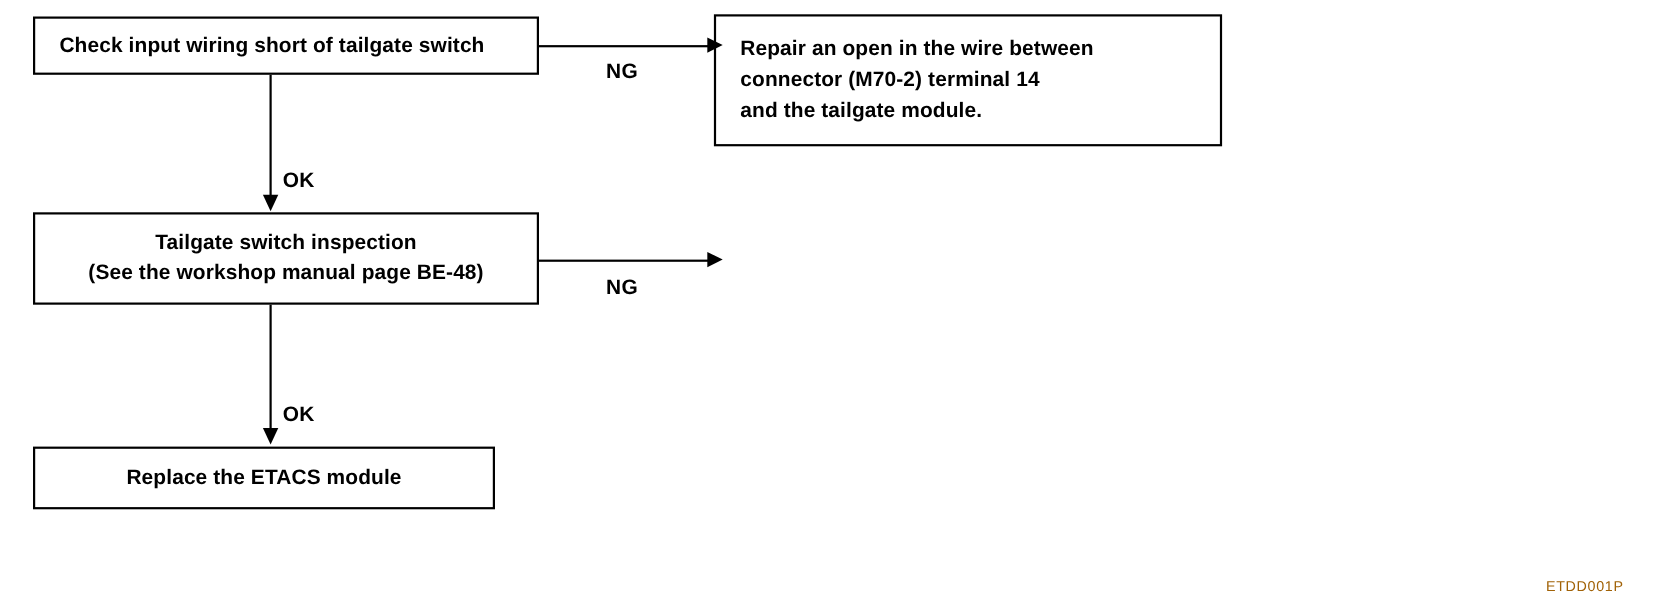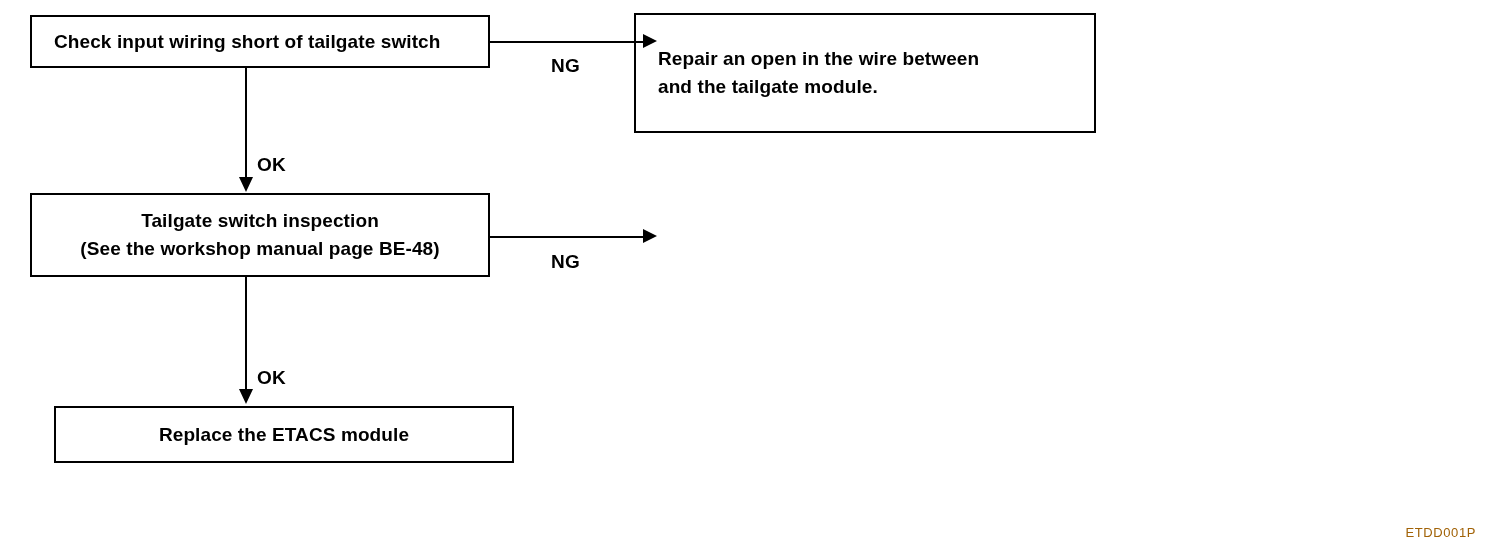--- a/index.html
+++ b/index.html
@@ -32,24 +32,24 @@
   .node .line {
     display: block;
     white-space: nowrap;
     text-align: right;
   }
   .node.center { align-items: center; text-align: center; }
   .node.left   { align-items: flex-start; text-align: left; padding-left: 22px; }
 
   
   #node-check-input-wiring { left: 30px;  top: 15px;  width: 460px; height: 53px; }
-  #node-repair-open-wire   { left: 634px; top: 13px;  width: 462px; height: 120px; }
+  #node-repair-open-wire   { left: 649px; top: 13px;  width: 462px; height: 120px; }
   #node-tailgate-switch-inspection { left: 30px;  top: 193px; width: 460px; height: 84px; }
   #node-replace-tailgate-switch    { left: 657px; top: 212px; width: 462px; height: 51px; }
-  #node-replace-etacs-module       { left: 30px;  top: 406px; width: 460px; height: 57px; margin-left: 24px; }
+  #node-replace-etacs-module       { left: 30px;  top: 406px; width: 420px; height: 57px; }
 
   
   .conn { position: absolute; }
   .conn .hline {
     position: absolute;
     height: 0;
     border-top: 2px solid #000000;
   }
   .conn .vline {
     position: absolute;
@@ -96,20 +96,21 @@
 <body>
 
 <div id="canvas">
 
   <div class="node left" id="node-check-input-wiring">
     <span class="line">Check input wiring short of tailgate switch</span>
   </div>
 
   <div class="node left" id="node-repair-open-wire">
     <span class="line">Repair an open in the wire between</span>
+    <span class="line">connector (M70-2) terminal 14</span>
     <span class="line">and the tailgate module.</span>
   </div>
 
   <div class="node center" id="node-tailgate-switch-inspection">
     <span class="line">Tailgate switch inspection</span>
     <span class="line">(See the workshop manual page BE-48)</span>
   </div>
 
 
   <div class="node center" id="node-replace-etacs-module">

